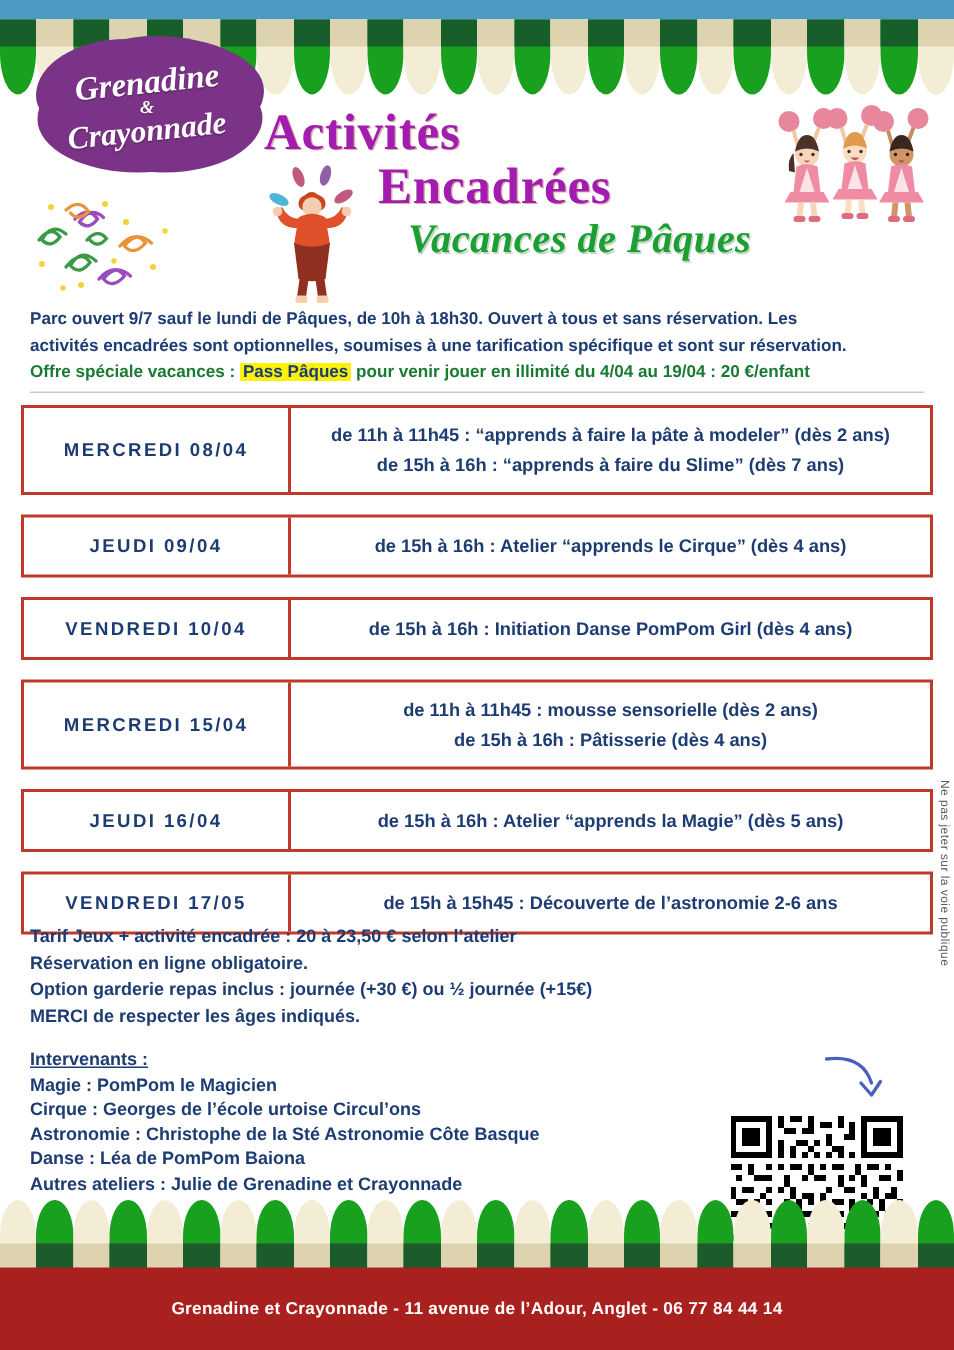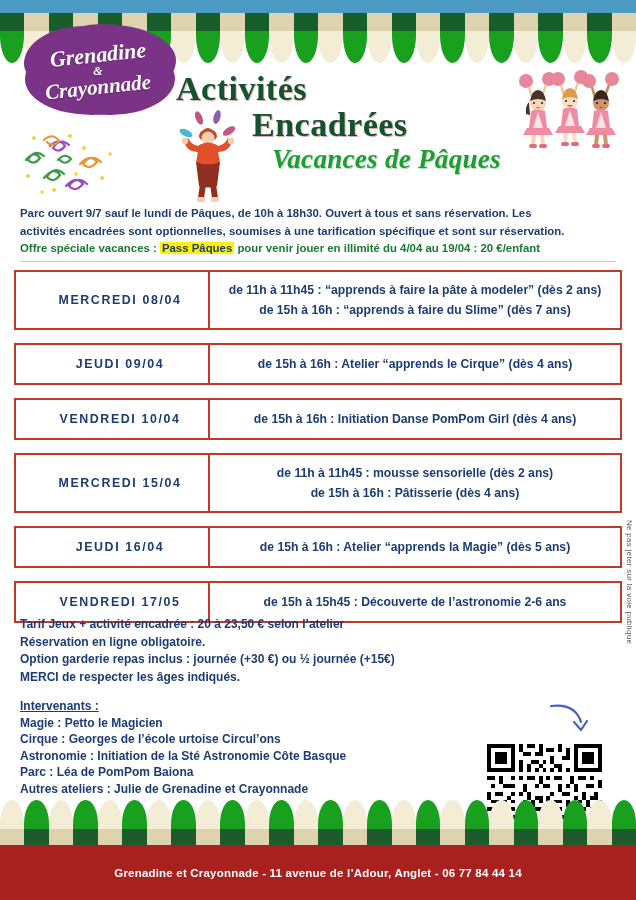--- a/index.html
+++ b/index.html
@@ -73,21 +73,21 @@
     text-shadow:0 1px 1px rgba(0,0,0,.25);
   }
   .logo .l1{top:14px;font-size:22px;transform:rotate(-6deg);}
   .logo .l2{top:36px;font-size:12px;}
   .logo .l3{top:47px;font-size:21px;transform:rotate(-6deg);}
 
   
   .title-act,.title-enc{
     position:absolute;
     font-family:"Liberation Serif", serif;
-    font-weight:bold;color:#14532d;
+    font-weight:bold;color:#a21caf;
     letter-spacing:.5px;
     text-shadow:1px 1px 0 rgba(140,30,30,.35);
   }
   .title-act{left:176px;top:70px;font-size:34px;}
   .title-enc{left:252px;top:106px;font-size:34px;}
   .title-vac{
     position:absolute;left:272px;top:144px;
     font-family:"Liberation Serif", serif;
     font-style:italic;font-weight:bold;font-size:27px;color:#1c9e32;
     text-shadow:1px 1px 0 rgba(0,90,20,.25);
@@ -115,21 +115,21 @@
   .sched{position:absolute;left:14px;top:270px;width:608px;}
   .row{
     display:flex;border:2px solid #c0392b;background:#fff;
     margin-bottom:13px;box-sizing:border-box;
   }
   .row .day{
     width:178px;flex:0 0 178px;
     border-right:2px solid #c0392b;
     display:flex;align-items:center;justify-content:center;
     color:#1d3c73;font-weight:bold;font-size:12.4px;letter-spacing:1.6px;
-    padding:6px 2px;box-sizing:border-box;margin-left:16px;
+    padding:6px 2px;box-sizing:border-box;
   }
   .row .acts{
     flex:1;display:flex;flex-direction:column;align-items:center;justify-content:center;
     padding:8px 8px;box-sizing:border-box;
   }
   .row .acts .line{
     color:#1d3c73;font-weight:bold;font-size:12.2px;line-height:20px;text-align:center;
   }
   .row.tall{min-height:54px;}
   .row.short{min-height:42px;}
@@ -452,24 +452,24 @@
   <div class="info">
     <div>Tarif Jeux + activité encadrée : 20 à 23,50 € selon l’atelier</div>
     <div>Réservation en ligne obligatoire.</div>
     <div>Option garderie repas inclus : journée (+30 €) ou ½ journée (+15€)</div>
     <div>MERCI de respecter les âges indiqués.</div>
   </div>
 
   <div class="interv">
     <div class="head">Intervenants :</div>
     <div id="interv-list">
-        <div>Magie : Petto le Magicien</div>
+        <div>Magie : PomPom le Magicien</div>
         <div>Cirque : Georges de l’école urtoise Circul’ons</div>
-        <div>Astronomie : Initiation de la Sté Astronomie Côte Basque</div>
-        <div>Parc : Léa de PomPom Baiona</div>
+        <div>Astronomie : Christophe de la Sté Astronomie Côte Basque</div>
+        <div>Danse : Léa de PomPom Baiona</div>
         <div>Autres ateliers : Julie de Grenadine et Crayonnade</div>
       </div>
   </div>
 
   <svg class="arrow" viewBox="0 0 46 46">
     <path d="M3 6 q24 -3 30 16" fill="none" stroke="#4a5fc1" stroke-width="2.2" stroke-linecap="round"></path>
     <path d="M26 22 l7 8 l6 -9" fill="none" stroke="#4a5fc1" stroke-width="2.2" stroke-linecap="round" stroke-linejoin="round"></path>
   </svg>
 
   <div class="qr">

